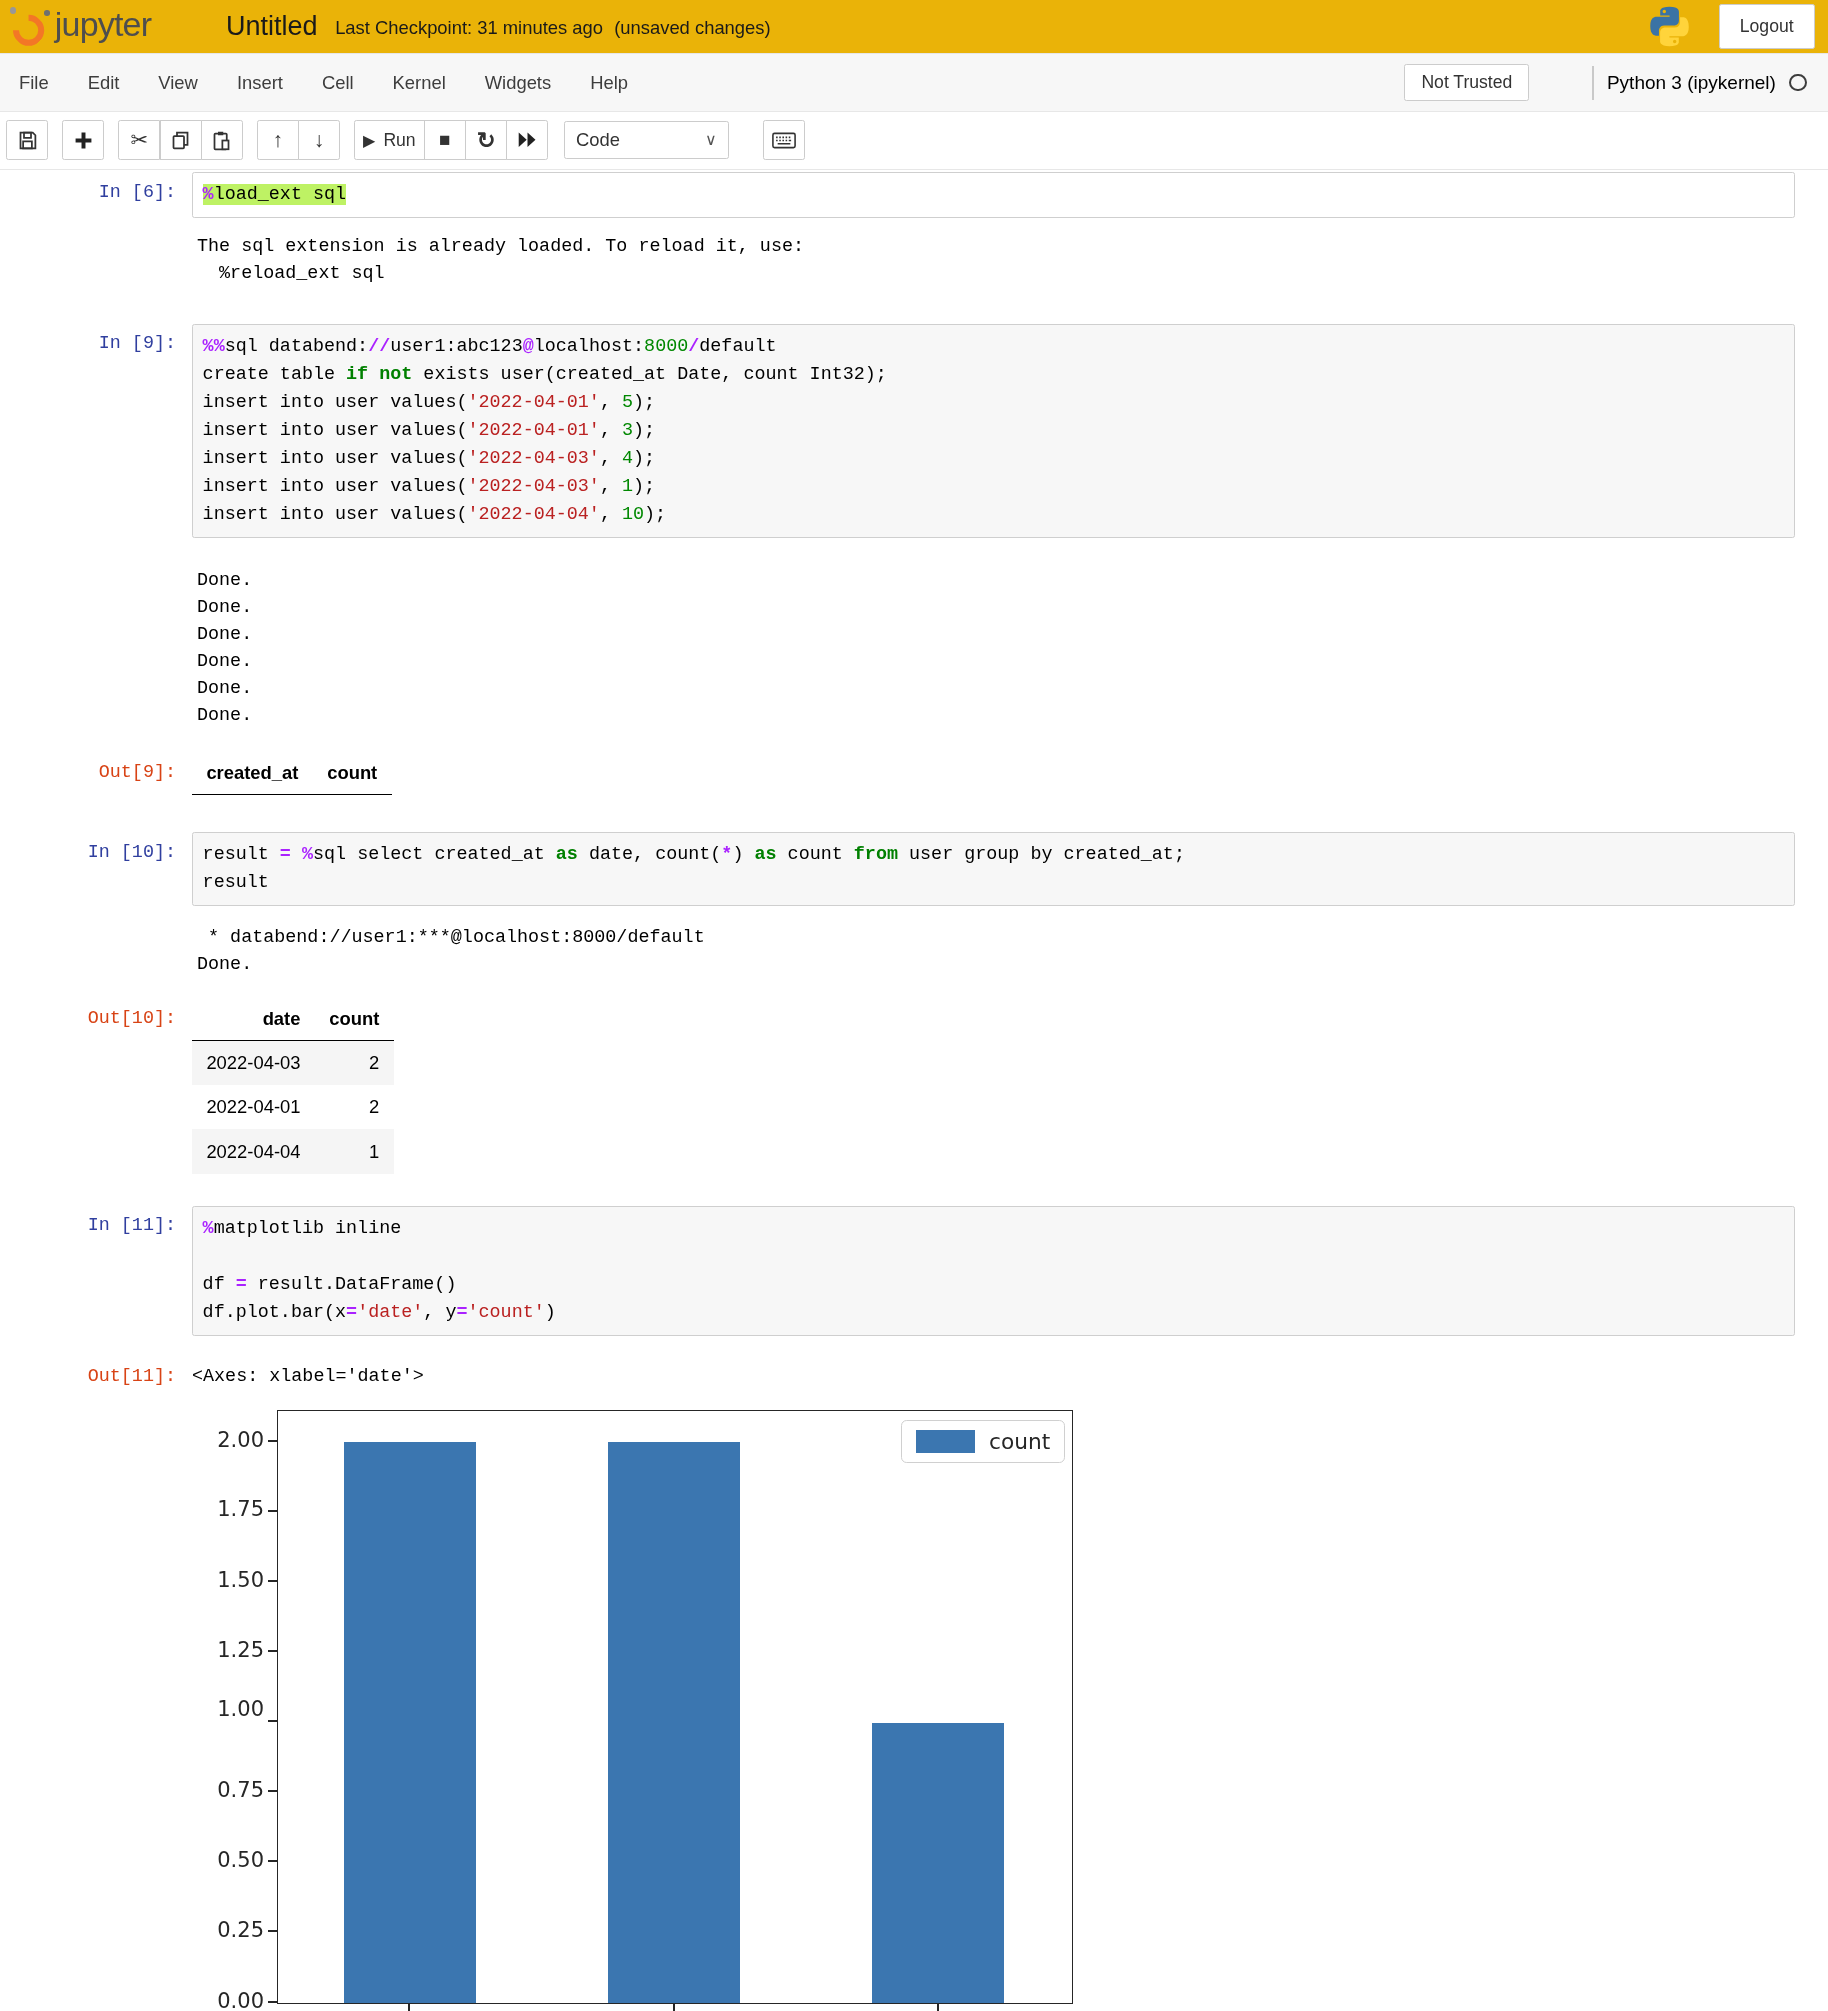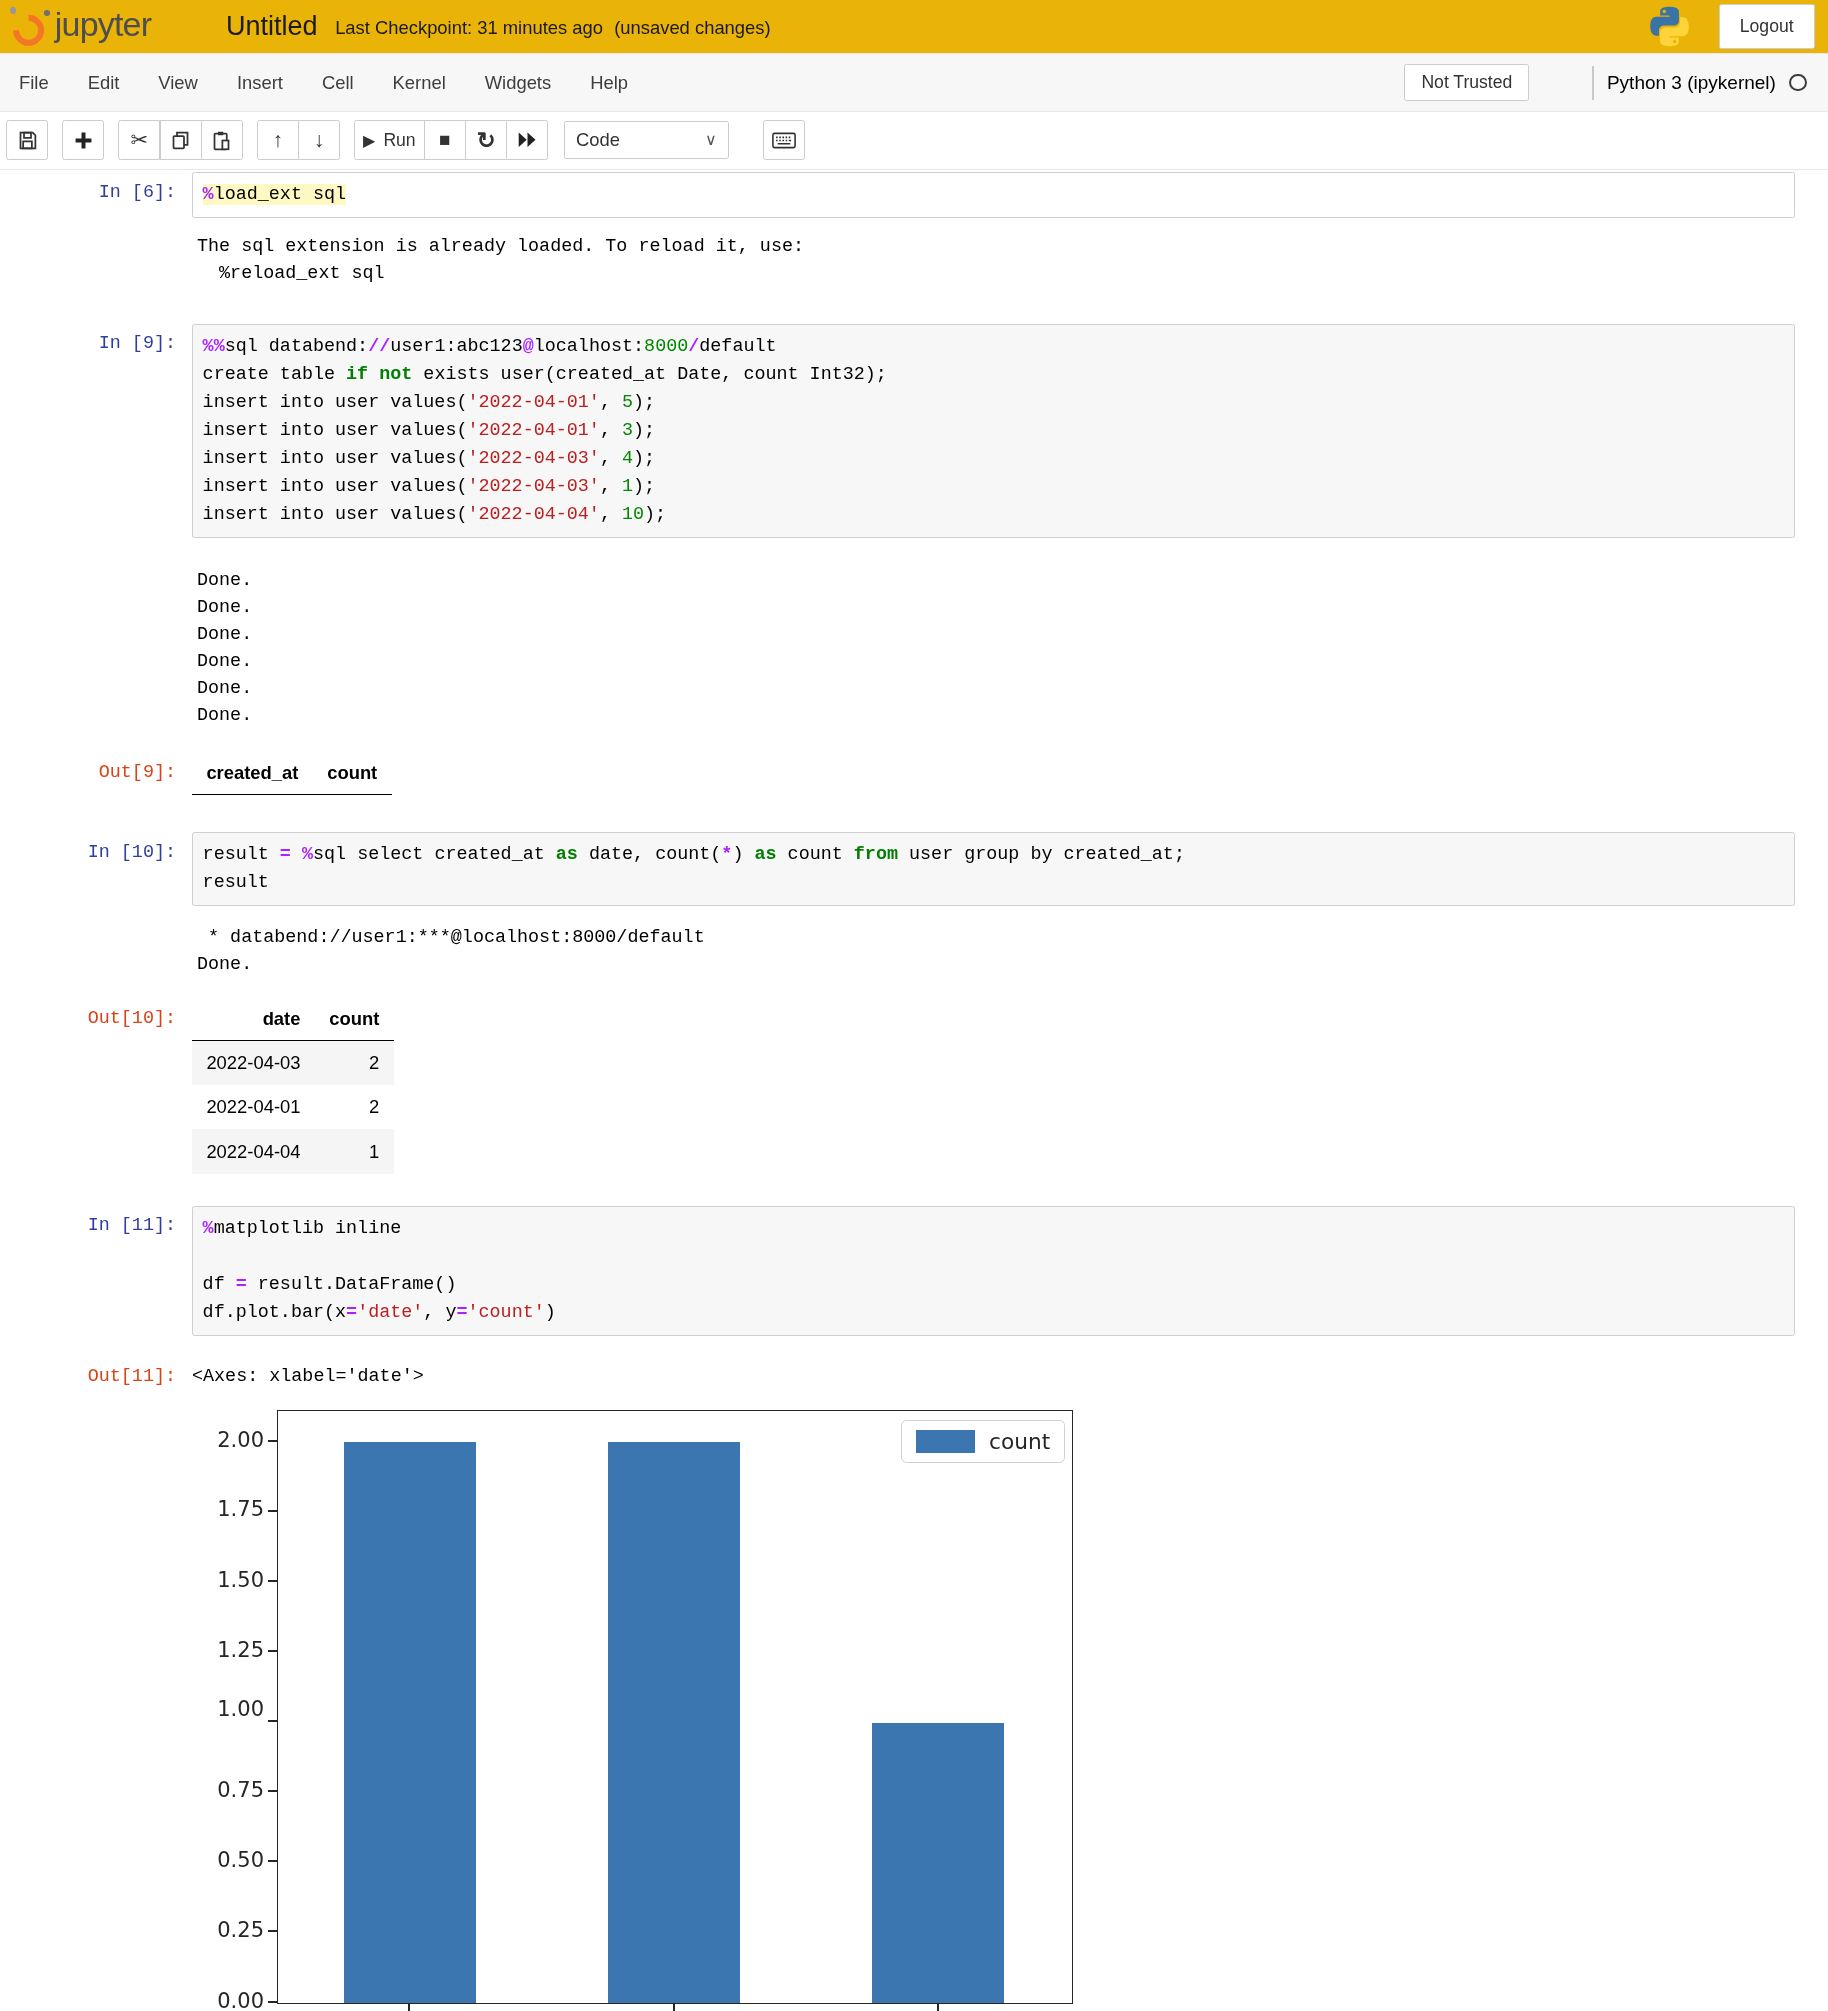--- a/index.html
+++ b/index.html
@@ -61,21 +61,21 @@
   .input-box { flex: 1; margin-right: 34px; border: 0.8px solid #cfcfcf; border-radius: 2.4px; background: #f7f7f7;
                padding: 8px 9.6px; font-family: "Liberation Mono", monospace; font-size: 18.4px; line-height: 28px;
                white-space: pre; cursor: text; }
   .input-box.white { background: #fff; }
   .code-line { min-height: 28px; }
   .tok-plain { color: #000; }
   .tok-op  { color: #aa22ff; font-weight: bold; }
   .tok-kw  { color: #008000; font-weight: bold; }
   .tok-str { color: #ba2121; }
   .tok-num { color: #008800; }
-  .sel-bg  { background: #fef9c3; }
+  .sel-bg  { background: #bef264; }
   .stream { font-family: "Liberation Mono", monospace; font-size: 18.4px; line-height: 27px; color: #000; white-space: pre; }
   .result-text { font-family: "Liberation Mono", monospace; font-size: 18.4px; color: #000; padding-top: 9.6px; white-space: pre; }
 
   .input-row.cell-0 { margin-top: 0; }
   .stream-0 { margin: 14.4px 0 0 197px; }
   .input-row.cell-1 { margin-top: 37px; }
   .stream-1 { margin: 29px 0 0 197px; }
   .out-row.out-1 { margin-top: 24px; }
   .input-row.cell-2 { margin-top: 37px; }
   .stream-2 { margin: 17.6px 0 0 197px; }

